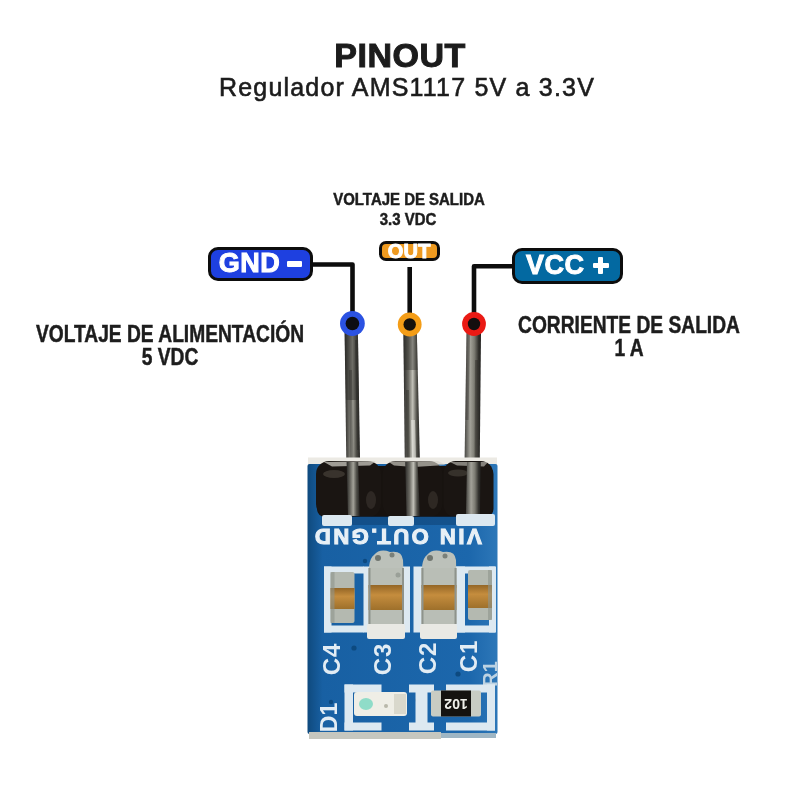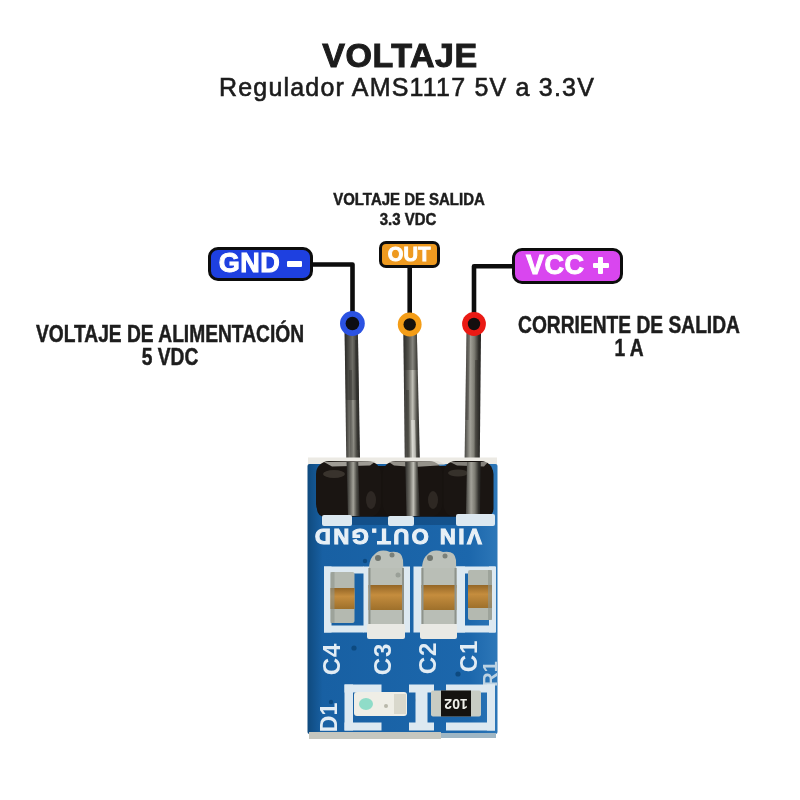--- a/index.html
+++ b/index.html
@@ -10,29 +10,29 @@
   .lbl { font-weight:bold; color:#1d1d1d; text-align:center; width:800px; -webkit-text-stroke:0.5px #1d1d1d; }
   #vsal1 { left:9px; top:190.5px; font-size:17px; line-height:17px; transform:scaleX(0.88); }
   #vsal2 { left:8px; top:211px; font-size:17px; line-height:17px; transform:scaleX(0.88); }
   #vali1 { left:-230px; top:322px; font-size:24px; line-height:24px; transform:scaleX(0.8); }
   #vali2 { left:-230px; top:345px; font-size:24px; line-height:24px; transform:scaleX(0.8); }
   #cor1  { left:229px; top:313px; font-size:24px; line-height:24px; transform:scaleX(0.8); }
   #cor2  { left:229px; top:335.5px; font-size:24px; line-height:24px; transform:scaleX(0.8); }
   .pinbox { display:flex; align-items:center; justify-content:center; color:#ffffff; font-weight:bold; -webkit-text-stroke:1px #ffffff; }
   #gndbox { left:208px; top:247px; width:105px; height:33.5px; background:#1e40e0; border:3.5px solid #0d0d0d; border-radius:10px; font-size:27px; letter-spacing:0.5px; }
   #gndbox .dash { display:inline-block; width:15px; height:5.8px; background:#fff; border-radius:1px; margin-left:7px; }
-  #outbox { left:378.5px; top:241px; width:61.5px; height:27px; background:#ee9a20; border:3px solid #0d0d0d; border-radius:7px; font-size:20px; letter-spacing:0.3px; }
-  #vccbox { left:512px; top:247.5px; width:110.5px; height:36px; background:#d946ef; border:3.5px solid #0d0d0d; border-radius:10px; font-size:27px; letter-spacing:0.5px; }
+  #outbox { left:378.5px; top:241px; width:61.5px; height:20px; background:#ee9a20; border:3px solid #0d0d0d; border-radius:7px; font-size:20px; letter-spacing:0.3px; }
+  #vccbox { left:512px; top:247.5px; width:110.5px; height:36px; background:#0369a1; border:3.5px solid #0d0d0d; border-radius:10px; font-size:27px; letter-spacing:0.5px; }
   .plus { position:relative; display:inline-block; width:16px; height:17px; margin-left:8px; }
   .plus::before { content:""; position:absolute; left:0; top:5.7px; width:16px; height:5.6px; background:#fff; border-radius:1px; }
   .plus::after { content:""; position:absolute; left:5.2px; top:0; width:5.6px; height:17px; background:#fff; border-radius:1px; }
 </style>
 </head>
 <body>
-  <div id="title" class="abs">VOLTAJE</div>
+  <div id="title" class="abs">PINOUT</div>
   <div id="subtitle" class="abs">Regulador AMS1117 5V a 3.3V</div>
 
   <div id="vsal1" class="abs lbl">VOLTAJE DE SALIDA</div>
   <div id="vsal2" class="abs lbl">3.3 VDC</div>
   <div id="vali1" class="abs lbl">VOLTAJE DE ALIMENTACIÓN</div>
   <div id="vali2" class="abs lbl">5 VDC</div>
   <div id="cor1" class="abs lbl">CORRIENTE DE SALIDA</div>
   <div id="cor2" class="abs lbl">1 A</div>
 
   <svg class="abs" style="left:0;top:0" width="800" height="800" viewBox="0 0 800 800">

